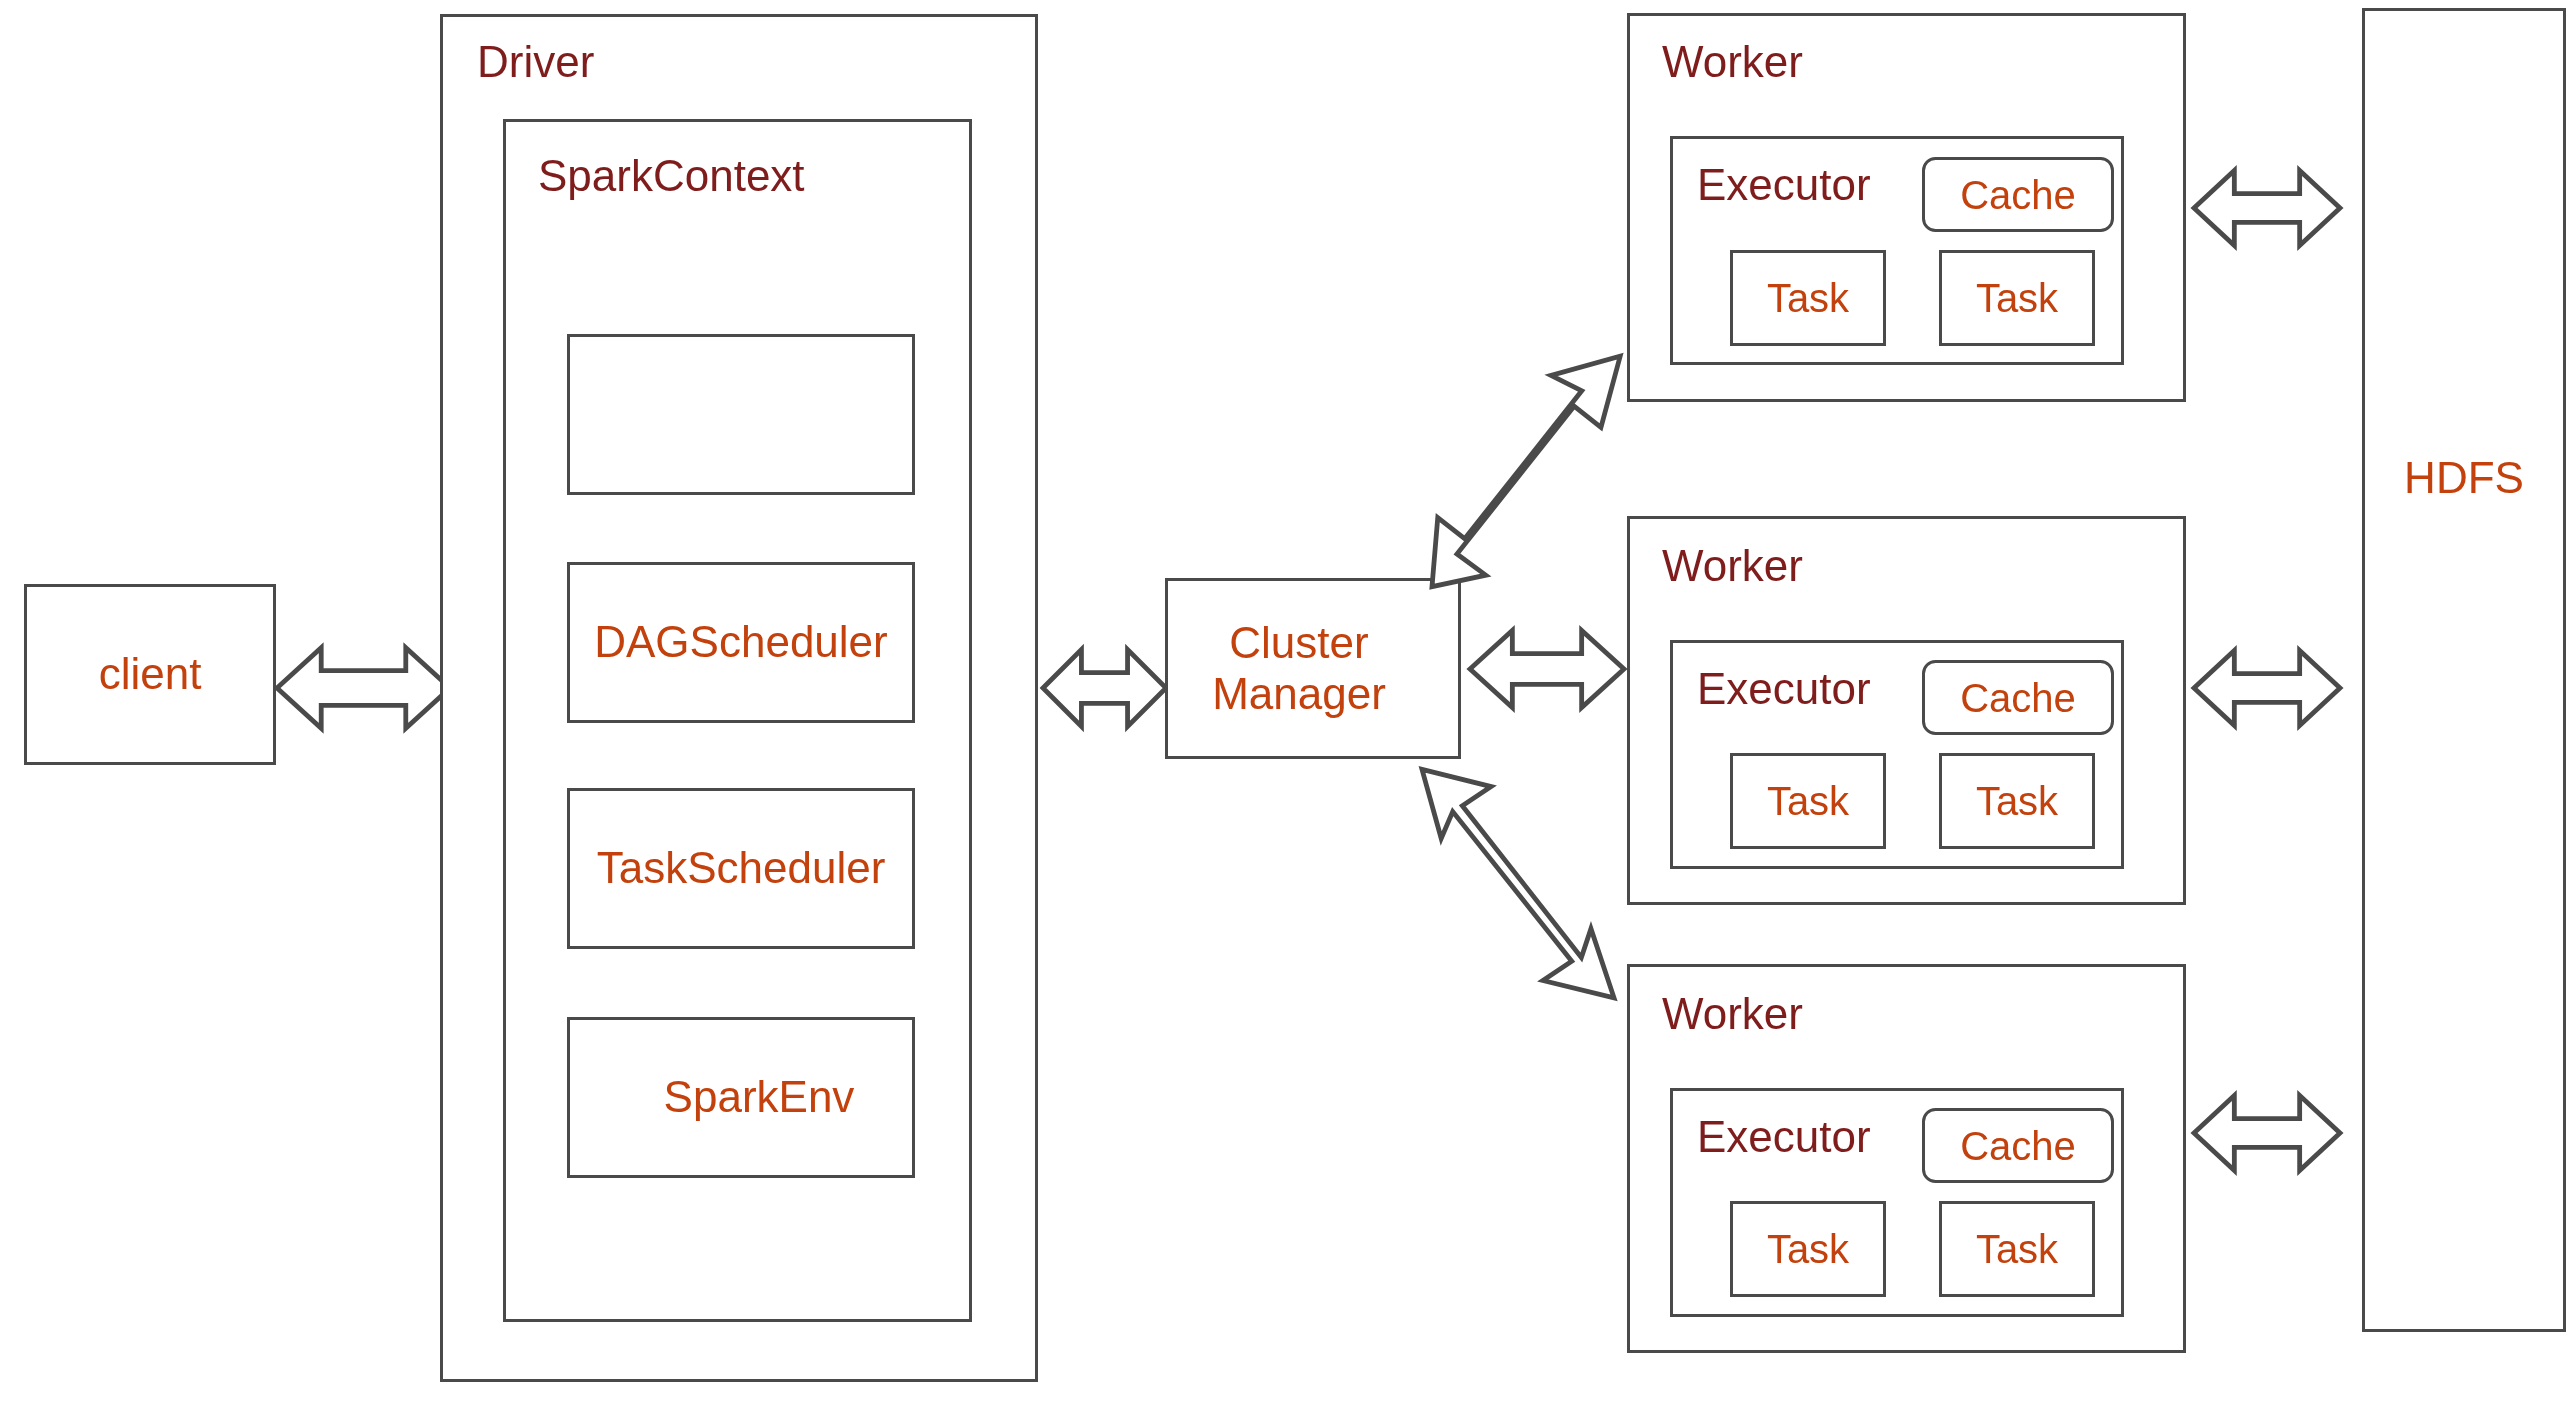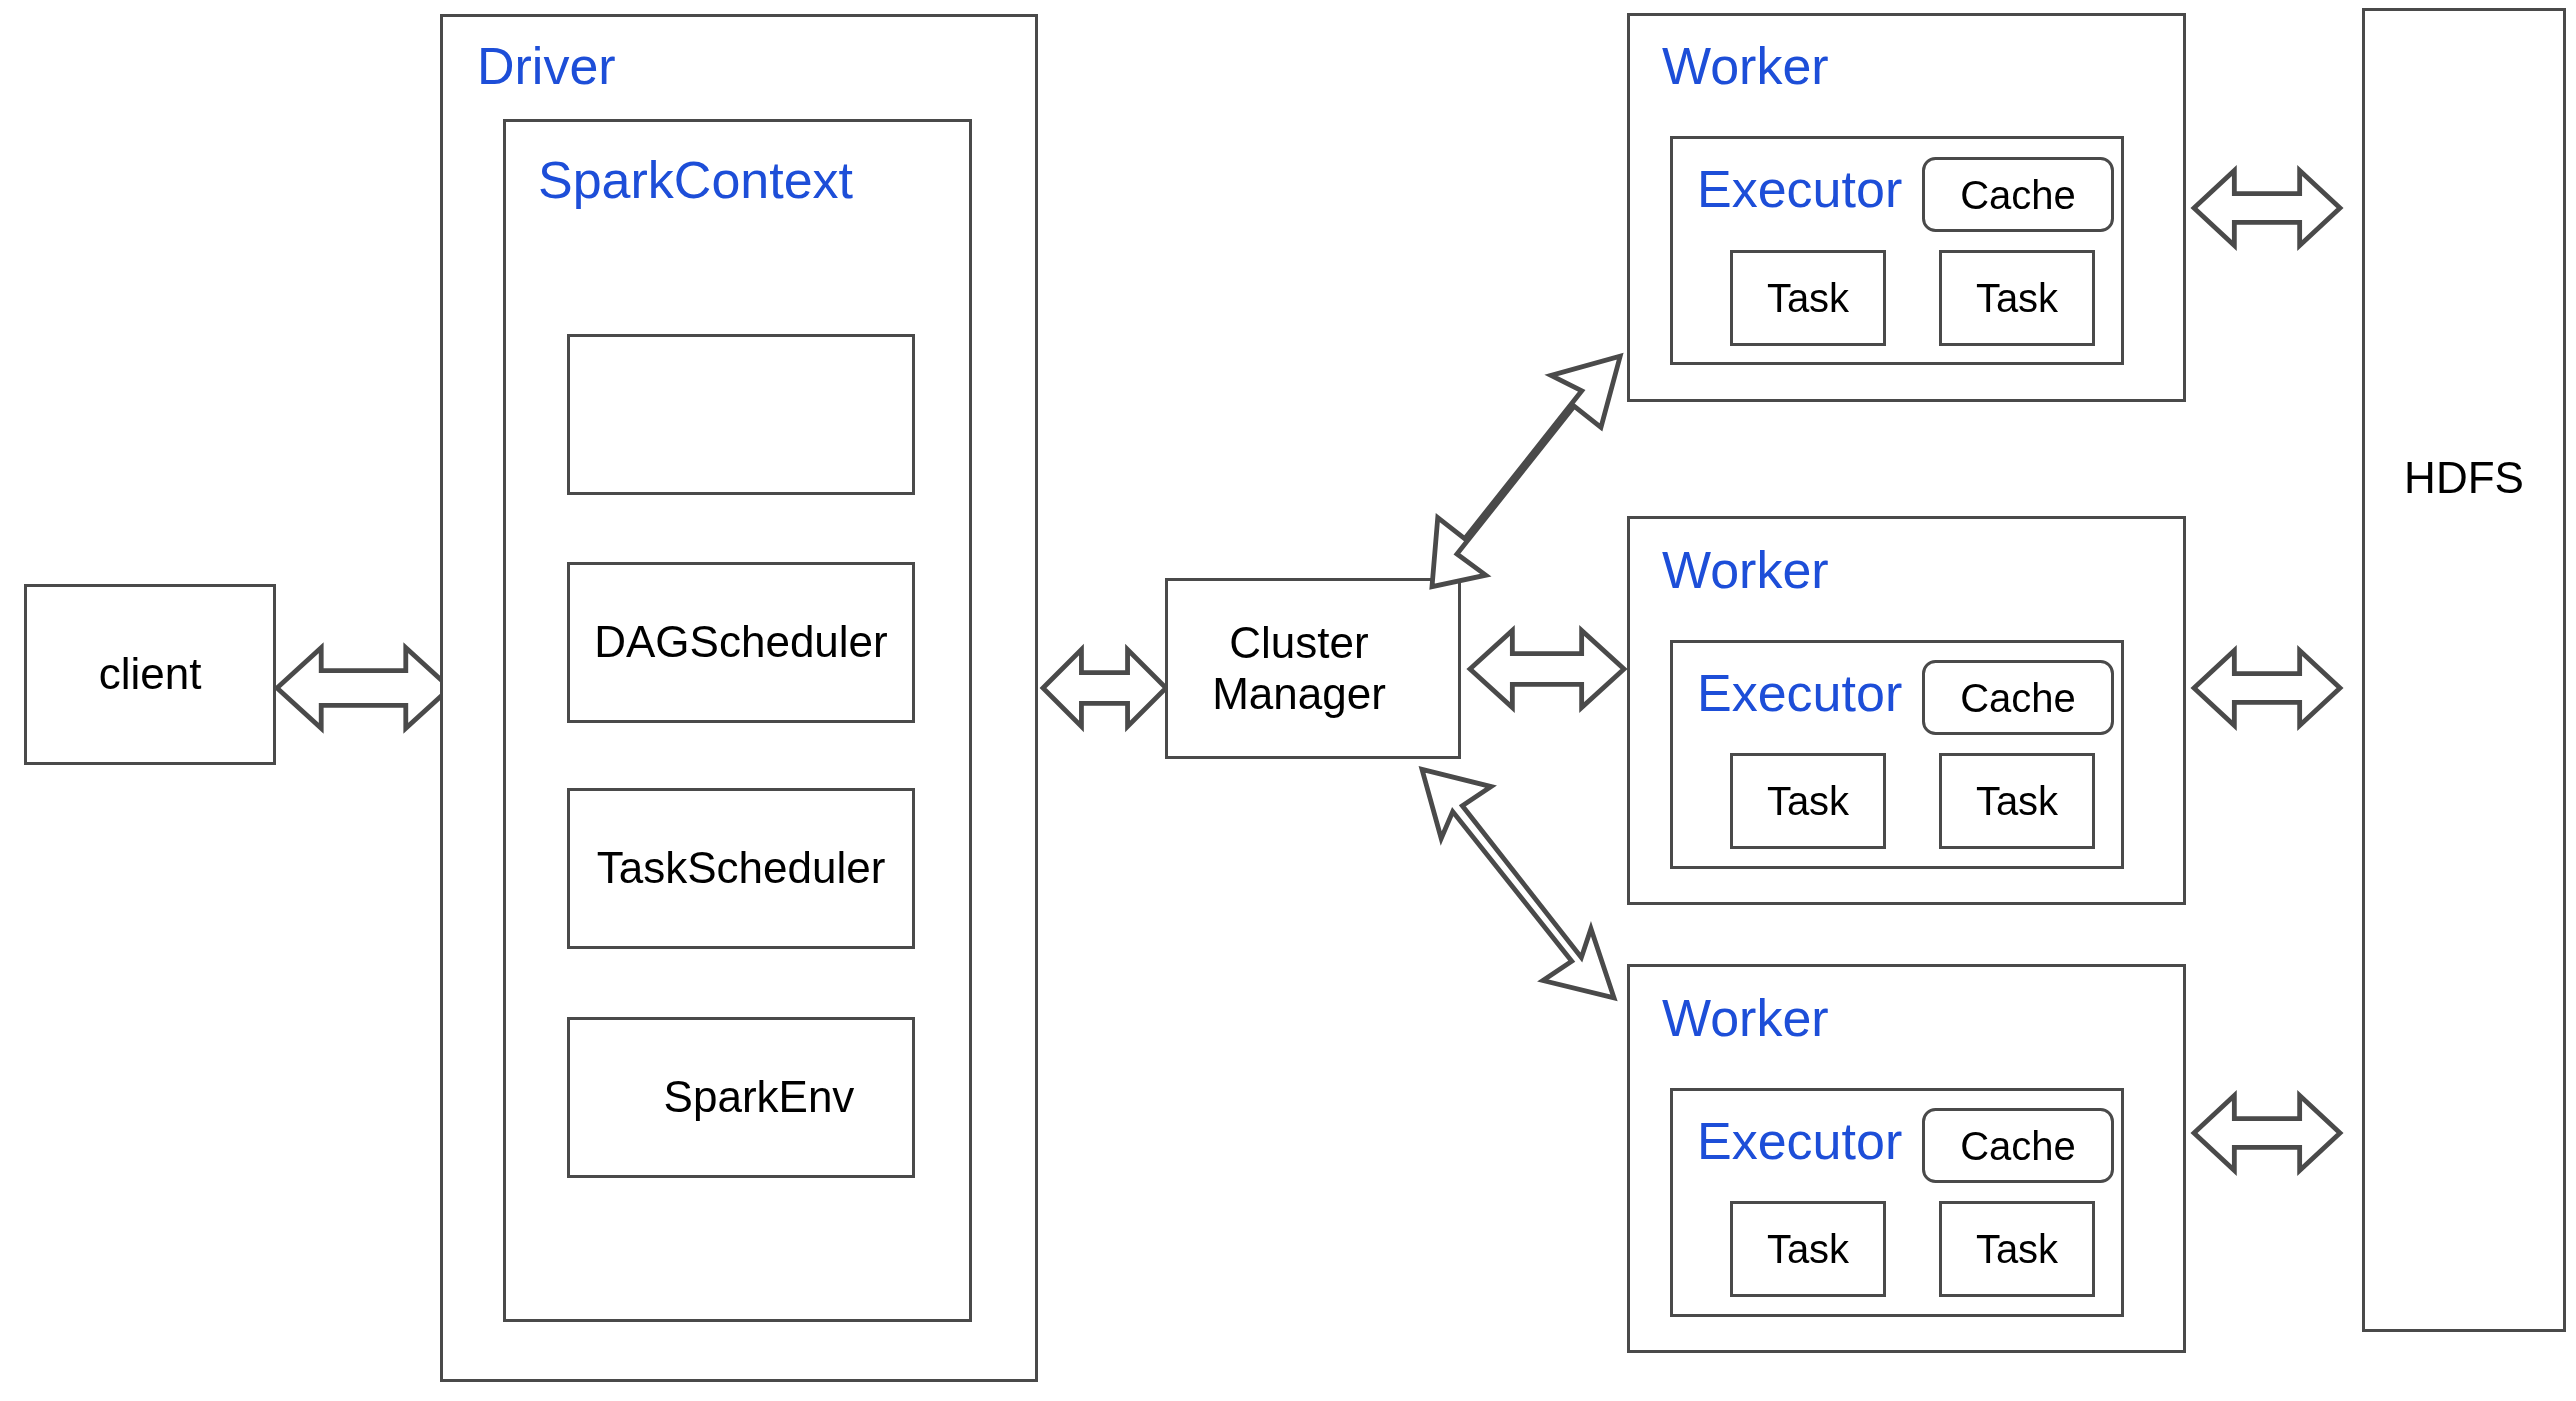--- a/index.html
+++ b/index.html
@@ -17,34 +17,34 @@
     overflow: hidden;
   }
   .box {
     position: absolute;
     box-sizing: border-box;
     border: 3.8px solid #4a4a4a;
     background: #ffffff;
   }
   .lbl-tl {
     position: absolute;
-    font-size: 52px;
+    font-size: 44px;
     line-height: 1;
-    color: #1d4ed8;
+    color: #7f1d1d;
     white-space: nowrap;
   }
   .lbl-center {
     position: absolute;
     display: flex;
     align-items: center;
     justify-content: center;
     text-align: center;
     font-size: 44px;
     line-height: 1.15;
-    color: #000000;
+    color: #c2410c;
     white-space: pre-line;
   }
   .arrow {
     position: absolute;
   }
   .arrow svg { display: block; overflow: visible; }
   .rounded { border-radius: 13.5px; }
 </style>
 </head>
 <body>

